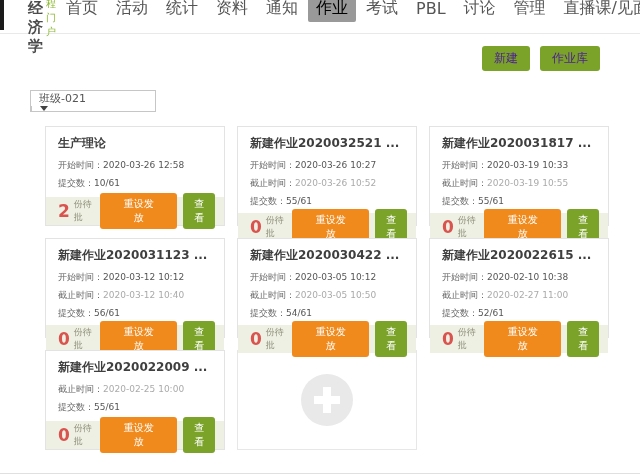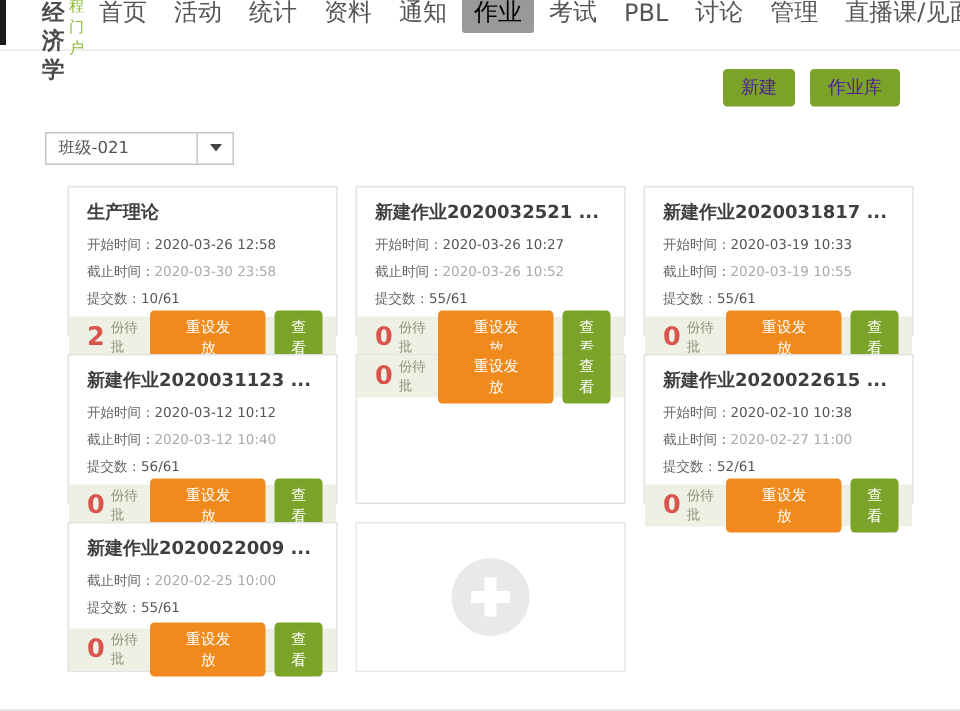--- a/index.html
+++ b/index.html
@@ -41,21 +41,21 @@
     background: #7ba32a; color: #4c1d95;
     font-size: 12px; padding: 4px 12px; margin-left: 10px;
     border-radius: 3px; border: none; cursor: pointer;
     font-family: inherit;
   }
   
   .filter-row { margin: 16px 0 0 30px; }
   .select-box {
     width: 126px; height: 22px;
     border: 1px solid #c6c6c6; background: #fff;
-    display: inline-flex; align-items: stretch; cursor: pointer;
+    display: inline-flex; align-items: stretch; cursor: pointer; flex-direction: column;
   }
   .select-value {
     flex: 1; font-size: 11px; color: #555;
     display: flex; align-items: center; padding-left: 8px;
   }
   .select-arrow {
     width: 24px; border-left: 1px solid #c6c6c6;
     display: flex; align-items: center; justify-content: center;
   }
   .select-arrow .tri {
@@ -162,21 +162,20 @@
       </span>
   </div>
 </div>
 
 <div class="cards-grid">
 
   <div class="card">
     <div class="card-body">
       <div class="card-title">生产理论</div>
       <div class="info-line"><span>开始时间：</span><span class="val">2020-03-26 12:58</span></div>
-      <div class="info-line"><span>截止时间：</span><span class="val muted">2020-03-30 23:58</span></div>
       <div class="info-line"><span>提交数：</span><span class="val">10/61</span></div>
     </div>
     <div class="card-footer">
       <span class="pending-num">2</span>
       <span class="pending-label">份待批</span>
       <button class="btn-reset">重设发放</button>
       <button class="btn-view">查看</button>
     </div>
   </div>
 
@@ -219,20 +218,26 @@
     </div>
     <div class="card-footer">
       <span class="pending-num">0</span>
       <span class="pending-label">份待批</span>
       <button class="btn-reset">重设发放</button>
       <button class="btn-view">查看</button>
     </div>
   </div>
 
   <div class="card">
+    <div class="card-body">
+      <div class="card-title">新建作业2020030422 ...</div>
+      <div class="info-line"><span>开始时间：</span><span class="val">2020-03-05 10:12</span></div>
+      <div class="info-line"><span>截止时间：</span><span class="val muted">2020-03-05 10:50</span></div>
+      <div class="info-line"><span>提交数：</span><span class="val">54/61</span></div>
+    </div>
     <div class="card-footer">
       <span class="pending-num">0</span>
       <span class="pending-label">份待批</span>
       <button class="btn-reset">重设发放</button>
       <button class="btn-view">查看</button>
     </div>
   </div>
 
   <div class="card">
     <div class="card-body">

